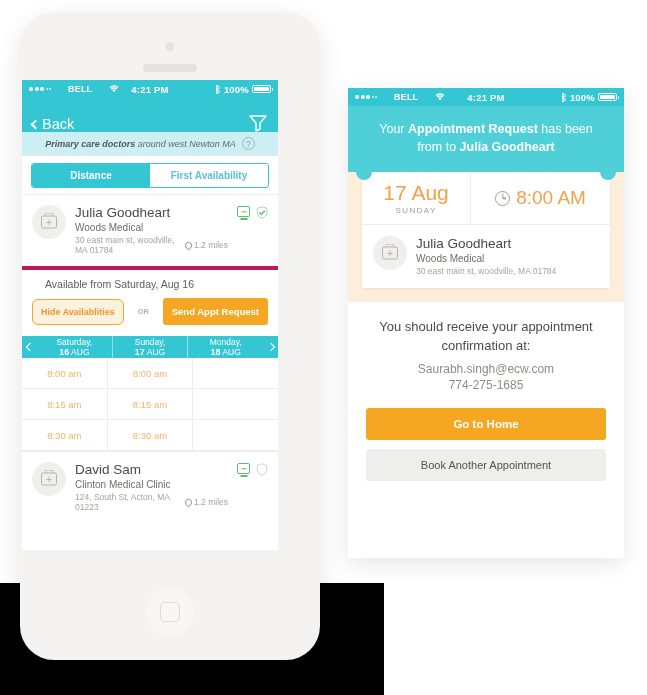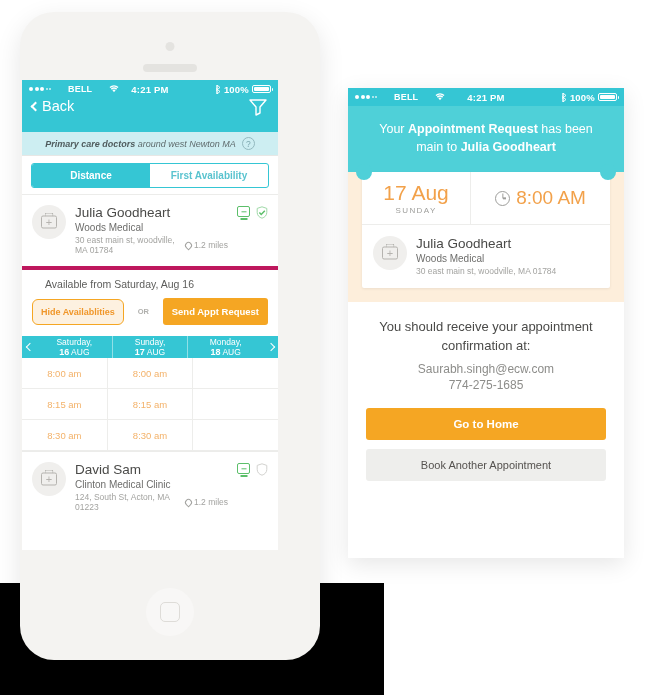--- a/index.html
+++ b/index.html
@@ -70,21 +70,21 @@
     position: relative; padding: 1px;
   }
   .sb-batt::after {
     content:""; position: absolute; right: -3px; top: 2.5px;
     width: 1.5px; height: 3px; background: #fff; border-radius: 0 1px 1px 0;
   }
   .sb-batt span { display: block; height: 100%; width: 100%; background: #fff; border-radius: 1px; }
 
   
   .navbar {
-    height: 34px; background: #35c6d4; display: flex; align-items: flex-start;
+    height: 34px; background: #35c6d4; display: flex; align-items: flex-end;
     padding: 0 10px; justify-content: space-between; gap: 40px;
   }
   .nav-back { display: flex; align-items: center; gap: 3px; color: #fff; }
   .nav-back .chev {
     width: 7px; height: 7px; border-left: 2px solid #fff; border-bottom: 2px solid #fff;
     transform: rotate(45deg); display:block;
   }
   .nav-back-label { font-size: 14.5px; color: #fff; }
 
   .subbar {
@@ -453,21 +453,21 @@
             <span></span>
           </span>
       </div>
     </div>
 
     <div class="r-banner">
       <div class="r-banner-line">
         <span>Your </span><b>Appointment Request</b><span> has been</span>
       </div>
       <div class="r-banner-line">
-        <span>main to </span><b>Julia Goodheart</b>
+        <span>from to </span><b>Julia Goodheart</b>
       </div>
     </div>
 
     <div class="r-ticket-area">
       <div class="ticket">
         <span class="notch l"></span>
         <span class="notch r"></span>
         <div class="ticket-top">
           <div class="tk-date">
             <div class="big">17 Aug</div>

